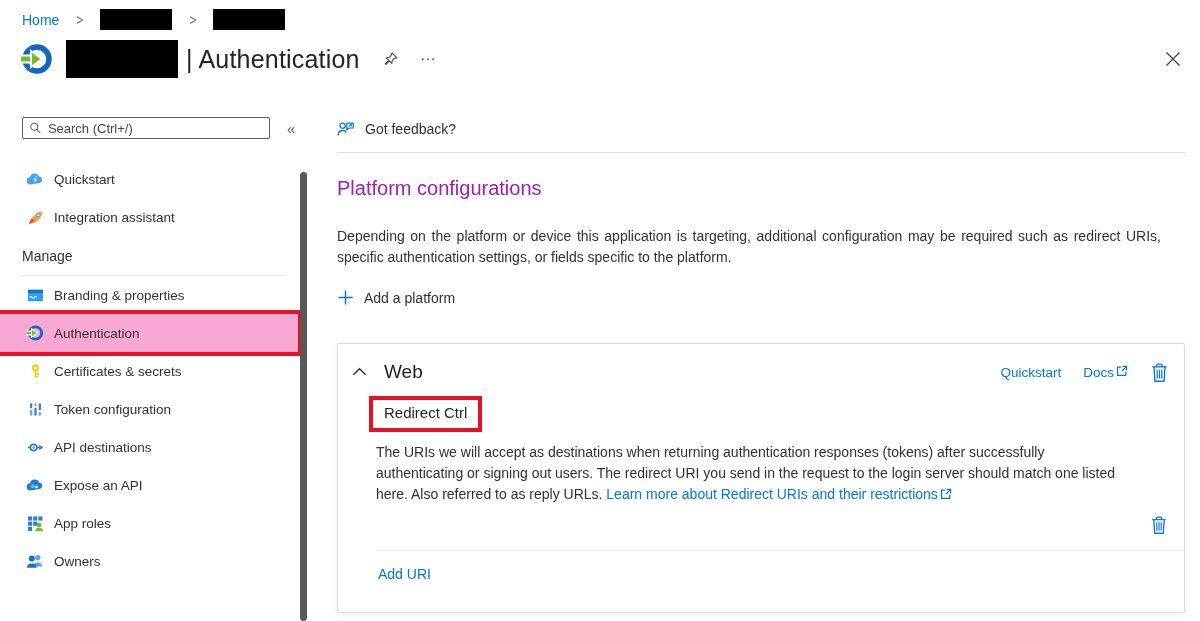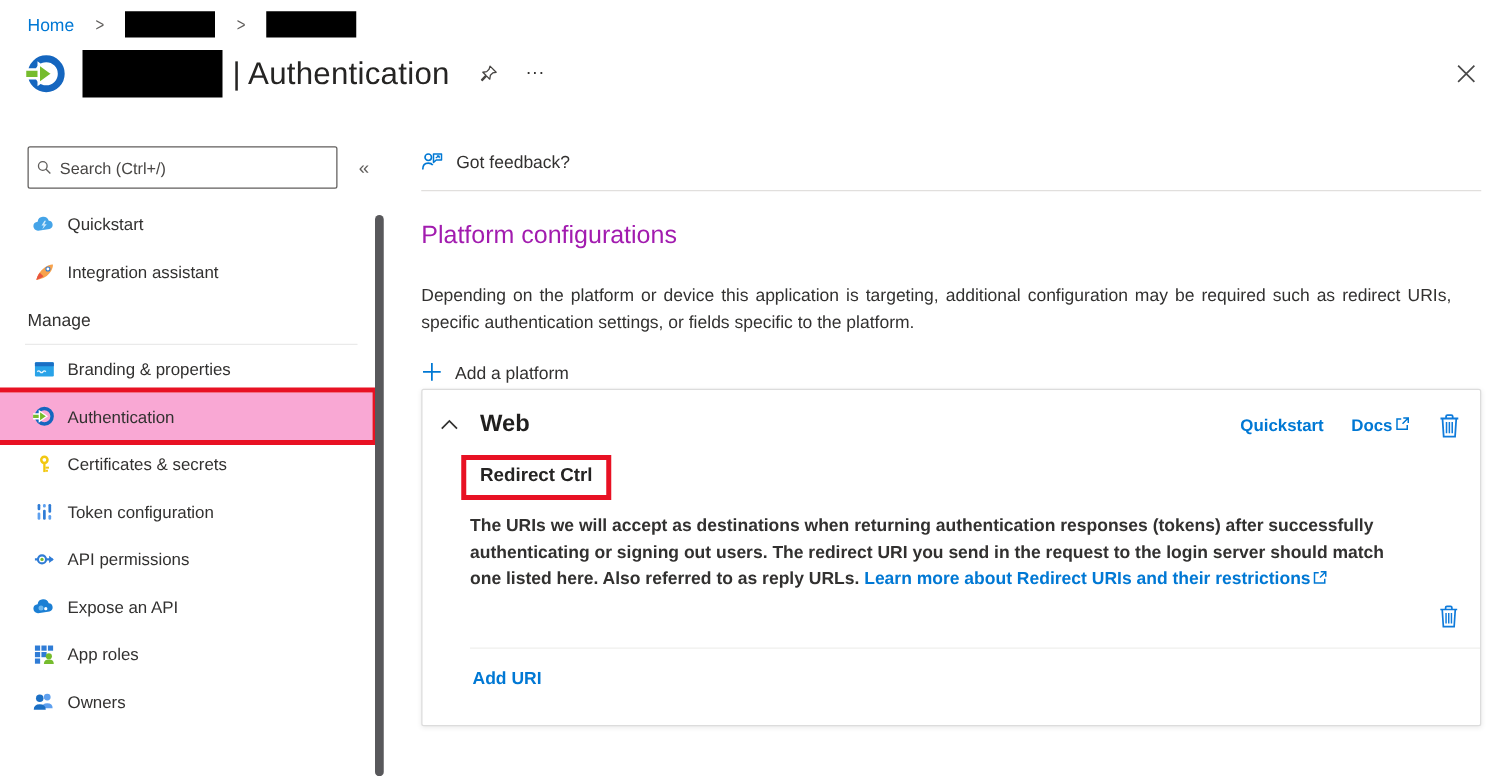--- a/index.html
+++ b/index.html
@@ -20,21 +20,21 @@
   .app-icon { width:34px; height:34px; margin-right:12px; flex:0 0 auto; }
   .title-redact { width:112px; height:38px; margin-right:8px; }
   .page-title { font-size:25px; font-weight:400; color:#252423; letter-spacing:0.2px; white-space:nowrap; }
   .pin-btn { margin-left:22px; cursor:pointer; display:inline-flex; }
   .more-btn { margin-left:22px; color:#323130; font-size:15px; letter-spacing:1px; cursor:pointer; line-height:10px; padding-bottom:8px; }
   .close-btn { position:absolute; right:19px; top:51px; cursor:pointer; }
 
   
   .sidebar { position:absolute; left:0; top:105px; width:312px; height:516px; }
   .search-row { position:absolute; left:22px; top:12px; width:286px; display:flex; align-items:center; }
-  .searchbox { width:248px; height:34px; border:1px solid #605e5c; border-radius:2px; display:flex; align-items:center; padding:0 6px; background:#fff; }
+  .searchbox { width:248px; height:22px; border:1px solid #605e5c; border-radius:2px; display:flex; align-items:center; padding:0 6px; background:#fff; }
   .searchbox input { border:none; outline:none; width:100%; font-size:13px; margin-left:6px; color:#323130;
                      font-family:"Liberation Sans","DejaVu Sans",sans-serif; }
   .searchbox input::placeholder { color:#484644; opacity:1; }
   .collapse-btn { margin-left:17px; color:#605e5c; font-size:15px; cursor:pointer; }
   .nav { position:absolute; left:0; top:55px; width:298px; }
   .nav-item { display:flex; align-items:center; height:38px; padding-left:26px; cursor:pointer; }
   .nav-item .nicon { width:18px; height:18px; margin-right:10px; flex:0 0 auto; display:flex; align-items:center; justify-content:center; }
   .nav-item .nlabel { font-size:13.5px; color:#323130; }
   .nav-item.selected { background:#f9a8d4; outline:4px solid #e81123; }
   .section-label { font-size:14px; color:#323130; padding:12px 0 7px 22px; height:39px; }
@@ -45,22 +45,22 @@
   .main { position:absolute; left:337px; top:105px; width:848px; }
   .cmdbar { height:47px; display:flex; align-items:center; }
   .cmdbar .fb-label { font-size:14px; margin-left:10px; color:#323130; }
   .cmd-hr { border-top:1px solid #e1dfdd; }
   .main h2 { margin-top:24px; font-size:20px; font-weight:400; color:#a21caf; }
   .desc { margin-top:26px; width:824px; font-size:14px; line-height:1.48; text-align:justify; color:#323130; }
   .addplat { margin-top:22px; display:inline-flex; align-items:center; cursor:pointer; }
   .addplat .ap-label { font-size:14px; margin-left:10px; color:#323130; }
 
   
-  .card { width:848px; height:270px; background:#fff; border:1px solid #dcdcdc; border-radius:2px;
-          box-shadow:0 1px 4px rgba(0,0,0,.08);font-weight:bold; }
+  .card { margin-top:33px; width:848px; height:270px; background:#fff; border:1px solid #dcdcdc; border-radius:2px;
+          box-shadow:0 1px 4px rgba(0,0,0,.08); }
   .card-head { display:flex; align-items:center; padding:17px 15px 0 14px; }
   .card-title { font-size:19px; color:#201f1e; margin-left:17px; }
   .head-spacer { flex:1; }
   .card-link { font-size:13.5px; color:#0078d4; text-decoration:none; cursor:pointer; display:inline-flex; align-items:center; }
   .card-link + .card-link { margin-left:22px; }
   .trash-btn { margin-left:22px; cursor:pointer; display:inline-flex; }
   .redirect-box { display:inline-block; margin:13px 0 0 31px; border:4px solid #e81123; padding:4px 11px 6px 11px; }
   .redirect-box span { font-size:15px; color:#252423; }
   .card-desc { margin:10px 0 0 38px; width:740px; font-size:14px; line-height:1.5; color:#323130; }
   .card-desc a { color:#0078d4; text-decoration:none; cursor:pointer; }
@@ -190,21 +190,21 @@
       </div>
       <div class="nav-item">
         <span class="nicon">
           <svg viewBox="0 0 18 18" width="17" height="17">
             <path d="M1 9 H16" stroke="#2f7cd6" stroke-width="1.8"></path>
             <path d="M13 6 L17 9 L13 12 Z" fill="#2f7cd6"></path>
             <circle cx="7" cy="9" r="3.4" fill="#fff" stroke="#2f7cd6" stroke-width="1.8"></circle>
             <circle cx="7" cy="9" r="1.4" fill="#76bc2d"></circle>
           </svg>
         </span>
-        <span class="nlabel">API permissions</span>
+        <span class="nlabel">API destinations</span>
       </div>
       <div class="nav-item">
         <span class="nicon">
           <svg viewBox="0 0 18 14" width="18" height="14">
             <path d="M4.5 12.5a3.6 3.6 0 0 1-.4-7.2 4.6 4.6 0 0 1 8.9-.7 3.3 3.3 0 0 1 .6 6.5z" fill="#1b7fd4"></path>
             <circle cx="6.8" cy="8.3" r="2" fill="#6db8ef"></circle>
             <circle cx="10.6" cy="8.9" r="1.3" fill="#fff"></circle>
           </svg>
         </span>
         <span class="nlabel">Expose an API</span>

